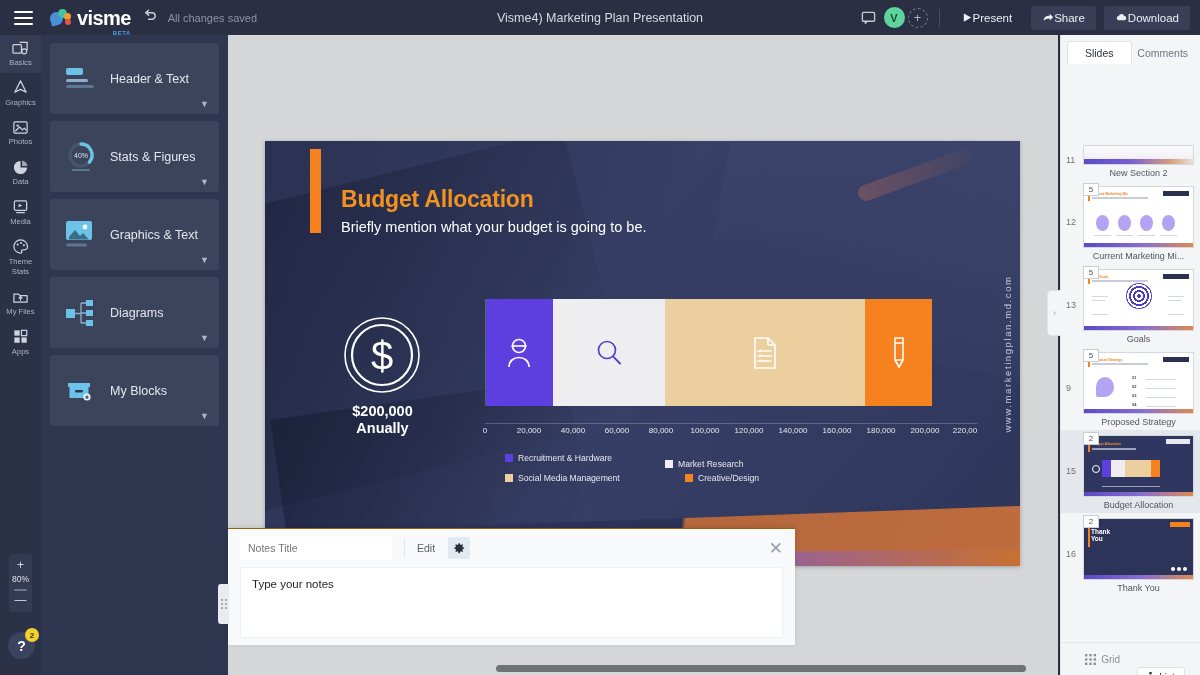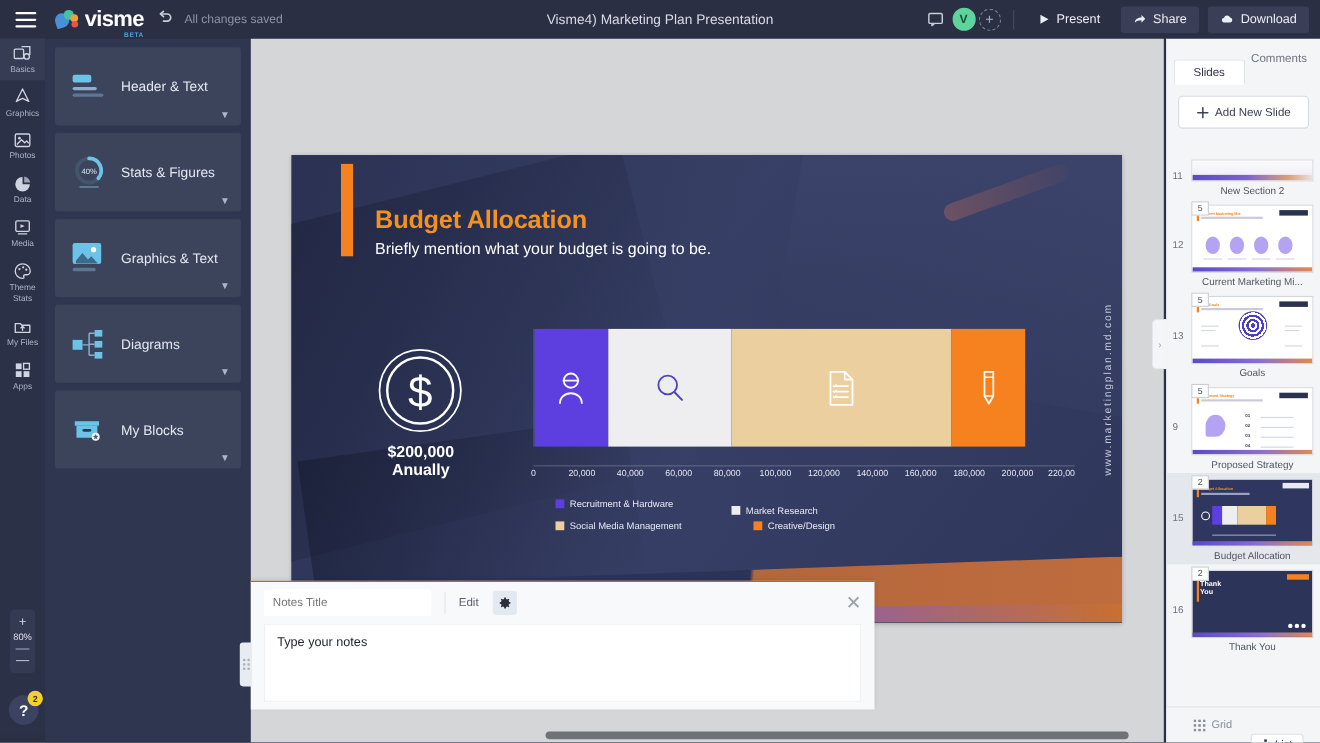--- a/index.html
+++ b/index.html
@@ -39,21 +39,21 @@
     color: #d8dbe4; font-size: 12.5px; pointer-events: none; }
   .top-right { margin-left: auto; display: flex; align-items: center; gap: 8px; padding-right: 10px; }
   .icon-btn { color: #c9cdd8; cursor: pointer; display: flex; align-items: center; }
   .avatar { width: 21px; height: 21px; border-radius: 50%; background: #5ed39b;
     color: #15502f; font-size: 11px; font-weight: bold; display: flex;
     align-items: center; justify-content: center; cursor: pointer; }
   .add-user { width: 20px; height: 20px; border-radius: 50%; border: 1px dashed #7b8096;
     color: #aeb3c4; font-size: 13px; display: flex; align-items: center;
     justify-content: center; margin-left: -5px; cursor: pointer; }
   .divider-v { width: 1px; height: 18px; background: #464b63; margin: 0 3px; }
-  .tb-btn { display: flex; align-items: center; gap: 6px; height: 24px; padding: 0 11px;
+  .tb-btn { display: flex; align-items: center; height: 24px; padding: 0 11px;
     border-radius: 3px; background: #3a3f57; color: #eceef4; font-size: 11.5px; cursor: pointer; }
   .tb-btn.plain { background: transparent; }
 
   
   .rail { position: absolute; left: 0; top: 27px; width: 41px; height: 640px;
     background: #2b3147; display: flex; flex-direction: column; align-items: center;
     padding-top: 6px; }
   .rail-item { width: 41px; padding: 6px 0 5px; display: flex; flex-direction: column;
     align-items: center; gap: 2px; cursor: pointer; }
   .rail-item.active { background: #353c54; }
@@ -172,21 +172,21 @@
     align-items: center; justify-content: center; cursor: grab; }
   .notes-grip span { display: grid; grid-template-columns: 2px 2px; gap: 2px; }
   .notes-grip i { width: 2px; height: 2px; background: #a7adb8; display: block; }
 
   
   .right { position: absolute; right: 0; top: 35px; width: 140px; height: 640px;
     background: #f3f5f7; border-left: 1px solid #dfe3e8; }
   .rtabs { display: flex; padding: 6px 6px 0; gap: 0; }
   .rtab { flex: 1; height: 23px; display: flex; align-items: center; justify-content: center;
     font-size: 10.5px; color: #6f7682; cursor: pointer; border-radius: 3px 3px 0 0; }
-  .rtab.active { background: #fff; color: #2c3044; border: 1px solid #dfe3e8; border-bottom: none; margin-top: 13px; }
+  .rtab.active { background: #fff; color: #2c3044; border: 1px solid #dfe3e8; border-bottom: none; }
   .add-slide { margin: 10px 10px 12px; height: 30px; border: 1px solid #d6dae0;
     border-radius: 4px; background: #fff; display: flex; align-items: center;
     justify-content: center; gap: 6px; font-size: 10.5px; color: #3c4250; cursor: pointer; }
   .slides-list { position: absolute; left: 0; right: 0; top: 105px; bottom: 33px; overflow: hidden; }
   .srow { position: relative; padding: 5px 6px 3px 22px; }
   .srow.sel { background: #e4e8ec; }
   .snum { position: absolute; left: 5px; top: 50%; transform: translateY(-60%);
     font-size: 9px; color: #6d737f; }
   .sbadge { position: absolute; left: 22px; top: 2px; min-width: 16px; height: 13px;
     background: #fff; border: 1px solid #c9ced6; font-size: 8px; color: #4a505c;
@@ -567,26 +567,20 @@
     </div>
     <div class="notes-body">Type your notes</div>
   </div>
 
   <div class="right">
     <div class="collapse-tab">›</div>
     <div class="rtabs">
       <div class="rtab active">Slides</div>
       <div class="rtab">Comments</div>
     </div>
-    <div class="add-slide">
-      <svg width="11" height="11" viewBox="0 0 12 12">
-          <path d="M6 1v10M1 6h10" stroke="#3c4250" stroke-width="1.5" stroke-linecap="round"></path>
-        </svg>
-      <span>Add New Slide</span>
-    </div>
 
     <div class="slides-list">
 
       <div class="srow">
         <div class="snum">11</div>
         <div class="sthumb section">
           <div class="t-sec"></div>
             <div class="t-sec-bar"></div>
         </div>
         <div class="scap">New Section 2</div>

